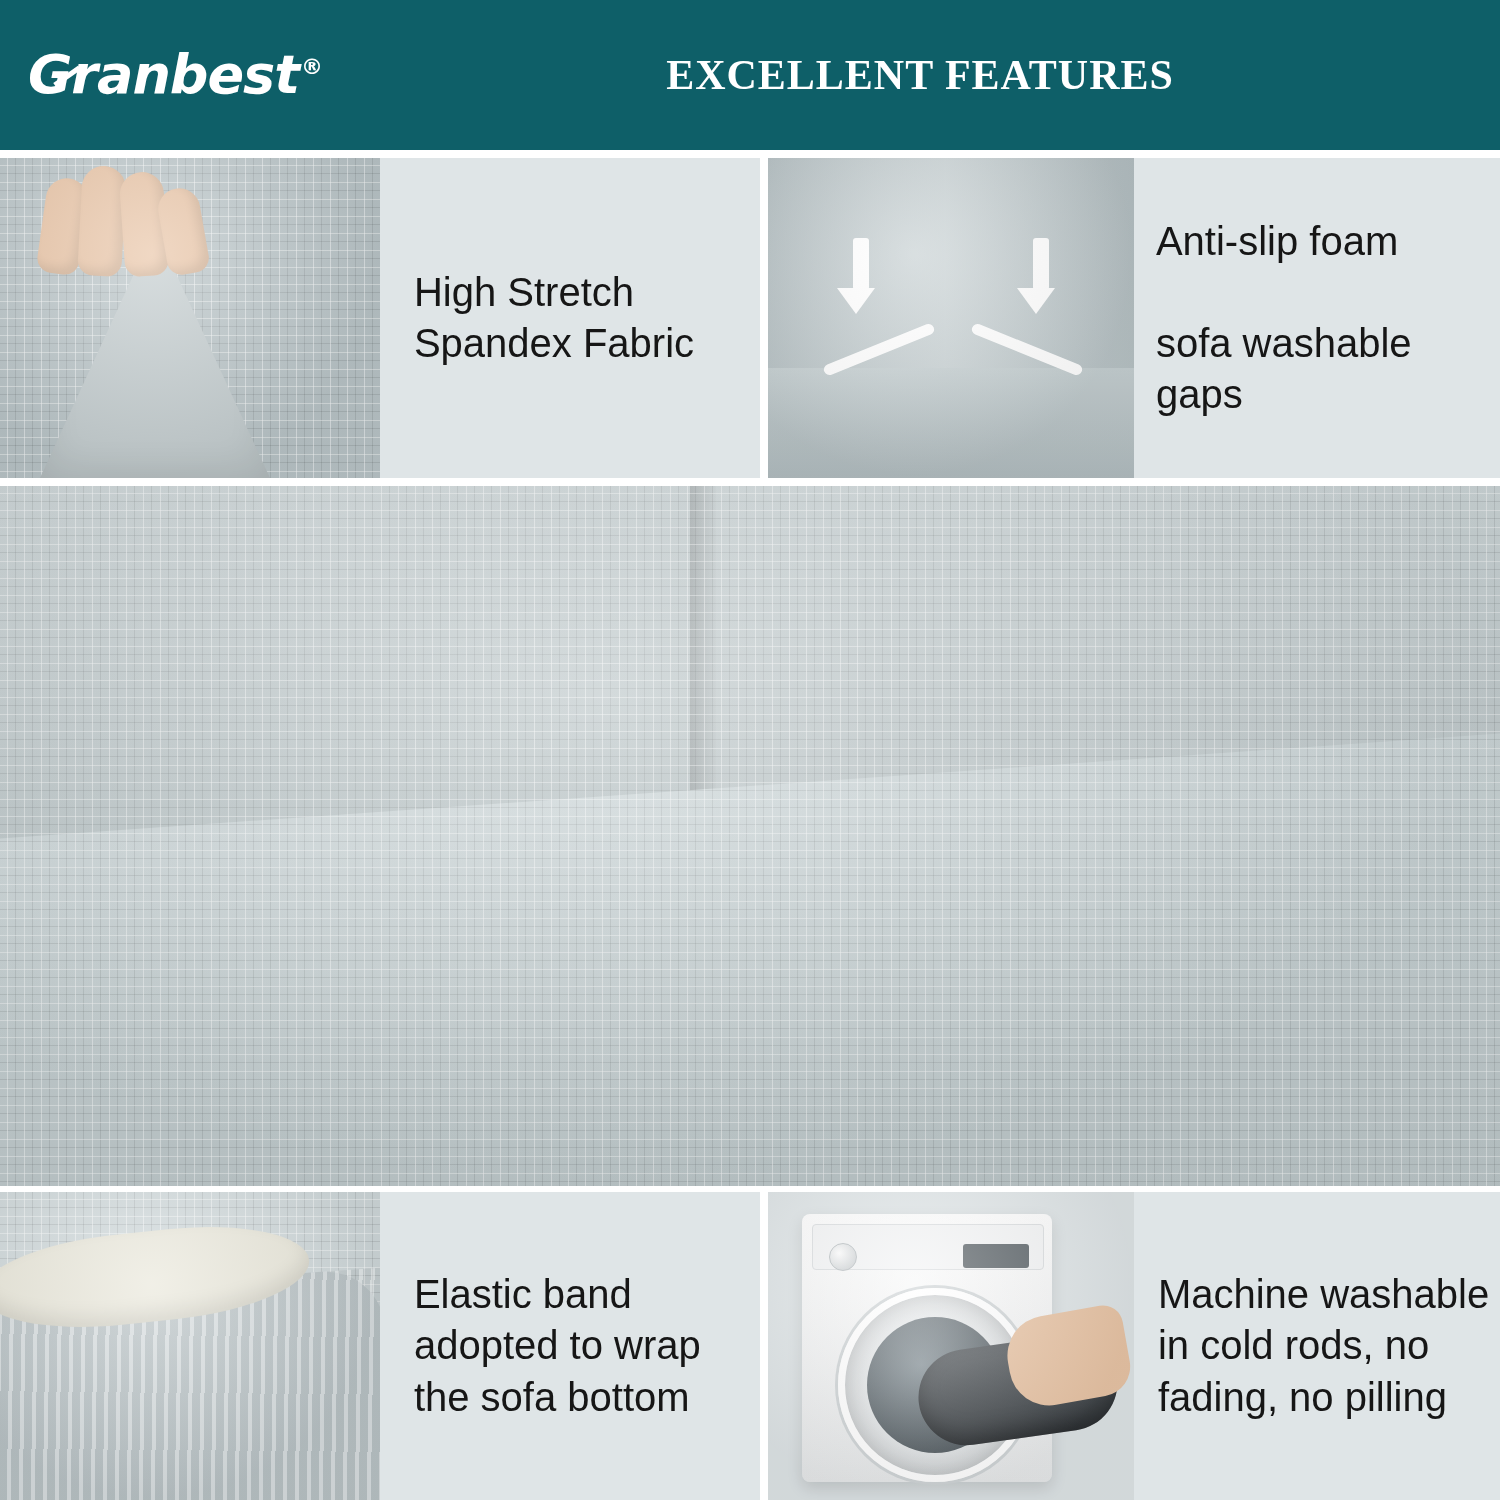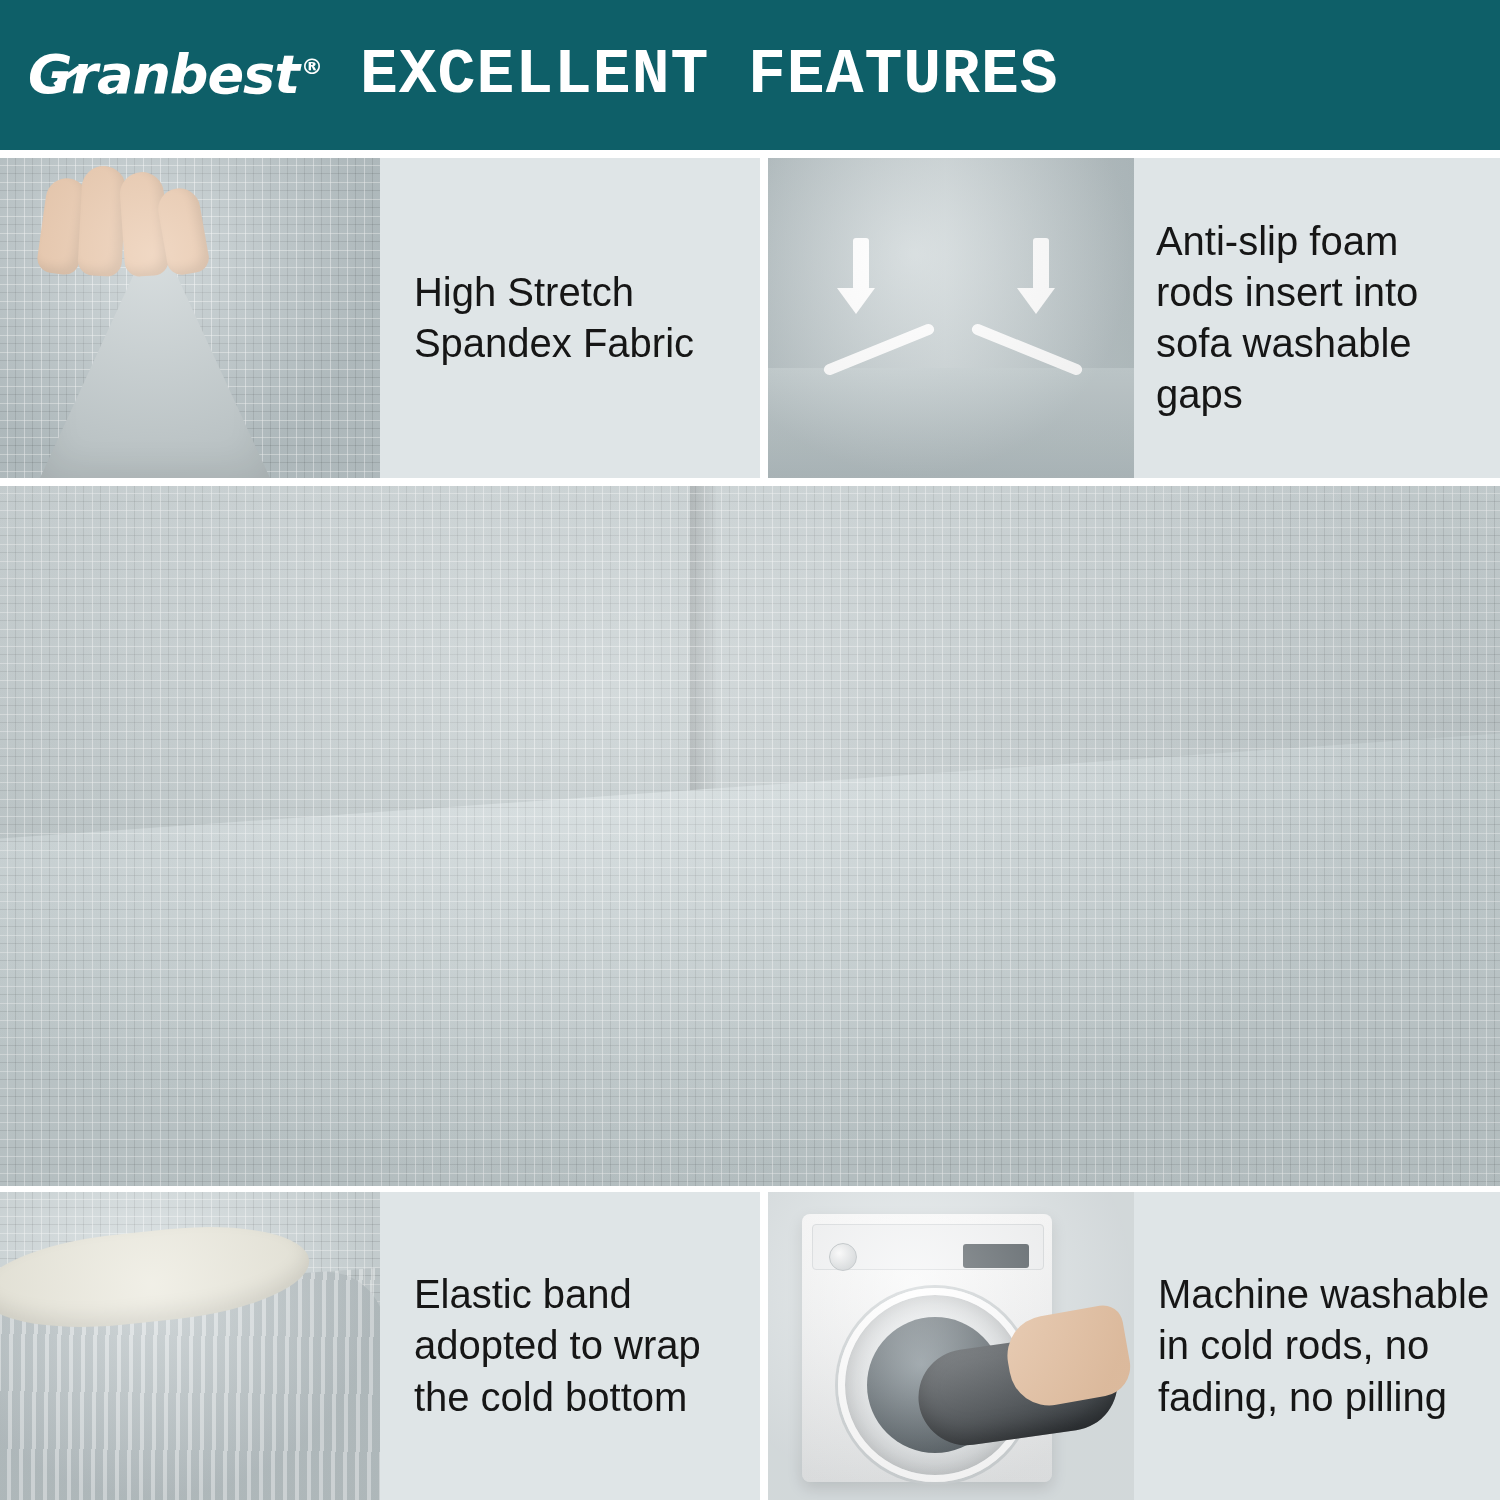--- a/index.html
+++ b/index.html
@@ -61,24 +61,25 @@
     position: absolute;
     left: 24px;
     top: 26px;
     width: 30px;
     height: 5px;
     background: #ffffff;
     transform: rotate(-35deg);
   }
   .header-title {
     flex: 1;
+    text-align: center;
     color: #ffffff;
-    font-family: Liberation Mono, monospace;
+    font-family: Liberation Serif, serif;
     font-weight: bold;
-    font-size: 63px;
+    font-size: 42px;
     letter-spacing: 1px;
     padding-right: 20px;
   }
 
   
   .row-top {
     position: absolute;
     left: 0; top: 158px;
     width: 1500px;
     height: 235px;
@@ -400,21 +401,21 @@
         <div class="arrow-head" style="left:249px; top:130px;"></div>
         <div class="slot" style="left:52px; top:186px; width:118px; transform:rotate(-22deg);"></div>
         <div class="slot" style="left:200px; top:186px; width:118px; transform:rotate(22deg);"></div>
       </div>
       <div class="sheen"></div>
     </div>
 
     <div class="cell-txt tr-txt">
       <p class="feature-text feature-text-sm">
         <span>Anti-slip foam</span><br>
-        <span>rods insert  into</span><br>
+        <br>
         <span>sofa washable gaps</span>
       </p>
     </div>
   </div>
 
   <div class="hero">
     <div class="fabric"></div>
     <div class="hero-back-left"></div>
     <div class="hero-back-right"></div>
     <div class="hero-crease"></div>
@@ -433,21 +434,21 @@
         <div class="band-ribs"></div>
       </div>
       <div class="band-fold"></div>
       <div class="sheen"></div>
     </div>
 
     <div class="cell-txt bl-txt">
       <p class="feature-text feature-text-sm">
         <span>Elastic band</span><br>
         <span>adopted to wrap</span><br>
-        <span>the cold bottom</span>
+        <span>the sofa bottom</span>
       </p>
     </div>
 
     <div class="gap-v2"></div>
 
     <div class="cell-img br-img">
       <div class="washer">
         <div class="washer-panel">
           <div class="washer-knob"></div>
           <div class="washer-screen"></div>

